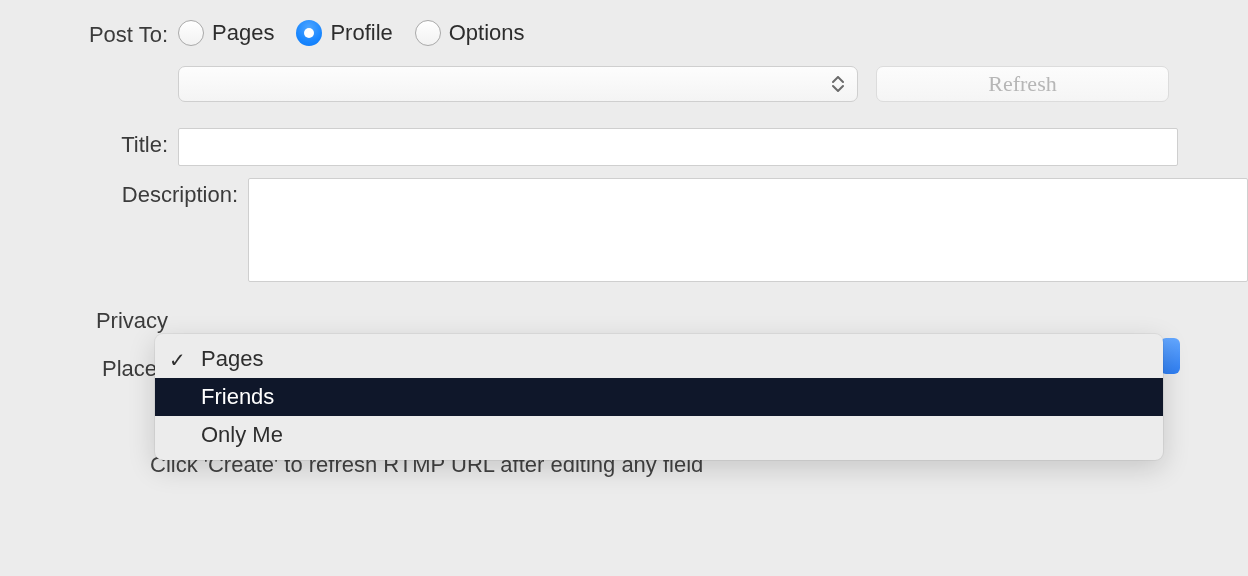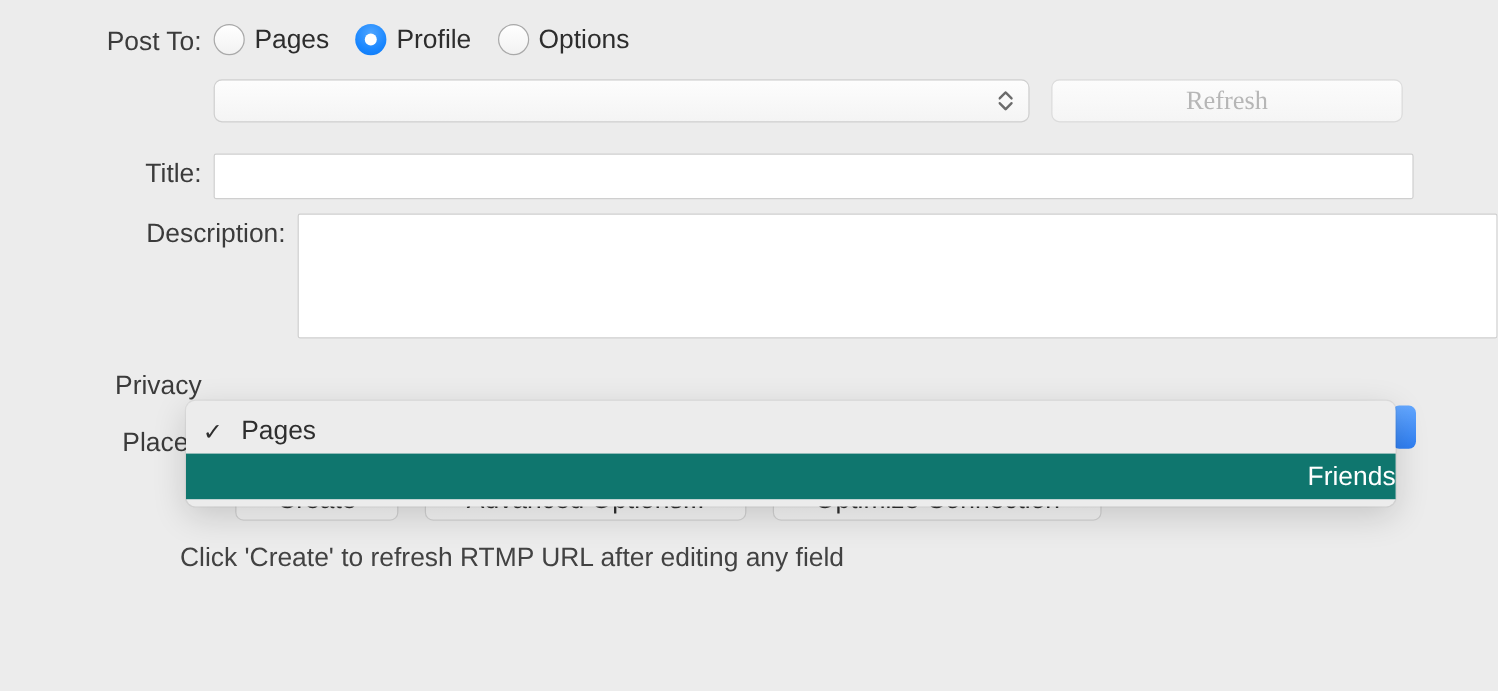--- a/index.html
+++ b/index.html
@@ -147,23 +147,22 @@
       cursor: pointer;
     }
     .popup-item .check {
       position: absolute;
       left: 14px;
       top: 8px;
       font-size: 20px;
       color: #2e2e2e;
     }
     .popup-item.highlight {
-      background: #0f766e;
+      background: #0f172a;
       color: #ffffff;
-      justify-content: flex-end;
     }
     
     .btns {
       display: flex;
       gap: 22px;
       margin-left: 186px;
       margin-top: 122px;
     }
     .btn {
       height: 36px;
@@ -261,15 +260,18 @@
   <div class="privacy-select-peek"></div>
 
   <div class="popup">
     <div class="popup-item">
       <span class="check">✓</span>
       <span>Pages</span>
     </div>
     <div class="popup-item highlight">
       <span>Friends</span>
     </div>
+    <div class="popup-item">
+      <span>Only Me</span>
+    </div>
   </div>
 
 </div>
 
 </body></html>

